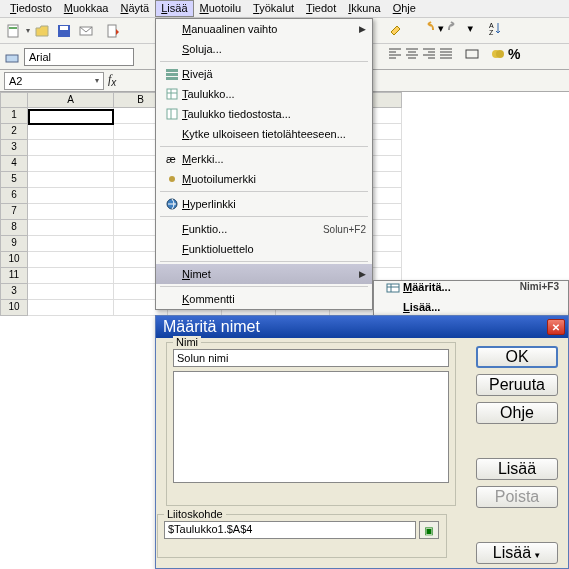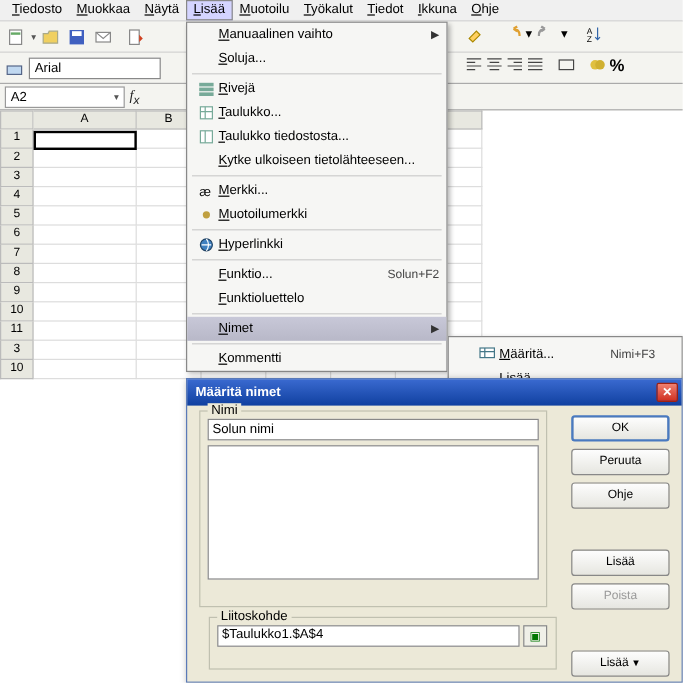--- a/index.html
+++ b/index.html
@@ -35,40 +35,40 @@
 .dropdown { position: absolute; left: 155px; top: 18px; width: 218px; background: #f6f6f4; border: 1px solid #888; box-shadow: 2px 2px 4px rgba(0,0,0,0.3); z-index: 5; }
 .dropdown .mi { display: flex; align-items: center; height: 20px; padding: 0 6px; font-size: 11px; }
 .dropdown .mi .mico { width: 20px; display: flex; justify-content: center; }
 .dropdown .mi .mlabel { flex: 1; }
 .dropdown .mi .mshort { color: #444; font-size: 10px; }
 .dropdown .mi .arrow { font-size: 9px; color: #333; }
 .dropdown .msep { height: 1px; background: #ccc; margin: 2px 4px; }
 .dropdown .hl { background: linear-gradient(#c8c8d8,#b8b8c8); }
 
 .submenu { position: absolute; left: 373px; top: 280px; width: 196px; background: #f6f6f4; border: 1px solid #888; box-shadow: 2px 2px 4px rgba(0,0,0,0.3); z-index: 6; }
-.submenu .mi { display: flex; align-items: flex-end; height: 20px; padding: 0 22px; font-size: 11px; }
+.submenu .mi { display: flex; align-items: flex-start; height: 20px; padding: 0 9px; font-size: 11px; font-weight: bold; }
 .submenu .mi .mico { width: 20px; display: flex; justify-content: center; }
 .submenu .mi .mlabel { flex: 1; }
 .submenu .mi .mshort { color: #444; font-size: 10px; }
 
 .dialog { position: absolute; left: 155px; top: 315px; width: 414px; height: 254px; background: #ece9d8; border: 1px solid #5a7ab8; box-shadow: 2px 2px 6px rgba(0,0,0,0.4); z-index: 10; }
 .titlebar { height: 22px; background: linear-gradient(#3a6ad0,#1040a0); display: flex; align-items: center; justify-content: space-between; padding: 0 3px; }
-.titlebar .t { color: #fff; font-weight: bold; font-size: 11px; padding-left: 4px; }
+.titlebar .t { color: #fff; font-weight: normal; font-size: 16px; padding-left: 4px; }
 .closebtn { width: 18px; height: 16px; background: linear-gradient(#f08070,#d03020); border: 1px solid #a02010; border-radius: 2px; color: #fff; display: flex; align-items: center; justify-content: center; font-size: 10px; font-weight: bold; }
 .dlgbody { padding: 8px 10px; position: relative; height: 230px; }
 .fieldset { border: 1px solid #c0c0b0; padding: 6px; position: absolute; }
 .fs1 { left: 10px; top: 4px; width: 290px; height: 164px; }
-.fs2 { left: 18px; top: 176px; width: 290px; height: 44px; }
+.fs2 { left: 1px; top: 176px; width: 290px; height: 44px; }
 .fslegend { position: absolute; top: -7px; left: 6px; background: #ece9d8; padding: 0 3px; font-size: 11px; }
 .nmin { width: 276px; height: 18px; border: 1px solid #888; background: #fff; font-size: 11px; padding: 1px 3px; }
 .nmbox { width: 276px; height: 112px; border: 1px solid #888; background: #fff; margin-top: 4px; }
 .liitos { width: 252px; height: 18px; border: 1px solid #888; background: #fff; font-size: 11px; padding: 1px 3px; display: inline-block; }
 .shrinkbtn { width: 20px; height: 18px; border: 1px solid #888; background: #f0f0e8; display: inline-flex; align-items: center; justify-content: center; vertical-align: top; font-size: 10px; color: #070; }
 .btncol { position: absolute; right: 10px; top: 8px; display: flex; flex-direction: column; gap: 6px; }
-.dbtn { width: 82px; height: 22px; border: 1px solid #888; background: linear-gradient(#fdfdfd,#e6e6e0); border-radius: 3px; font-size: 10px; text-align: center; line-height: 20px; }
+.dbtn { width: 82px; height: 22px; border: 1px solid #888; background: linear-gradient(#fdfdfd,#e6e6e0); border-radius: 3px; font-size: 16px; text-align: center; line-height: 20px; }
 .dbtn.default { border: 2px solid #4a7ac0; line-height: 18px; }
 .dbtn.disabled { color: #999; }
 .dbtn.split::after { content: " ▼"; font-size: 8px; }
 .gap { height: 22px; }
 
 svg { display: block; }
 </style>
 </head>
 <body>
 

